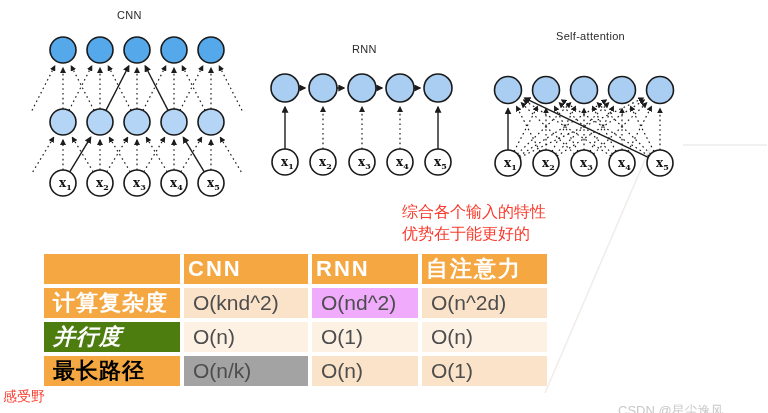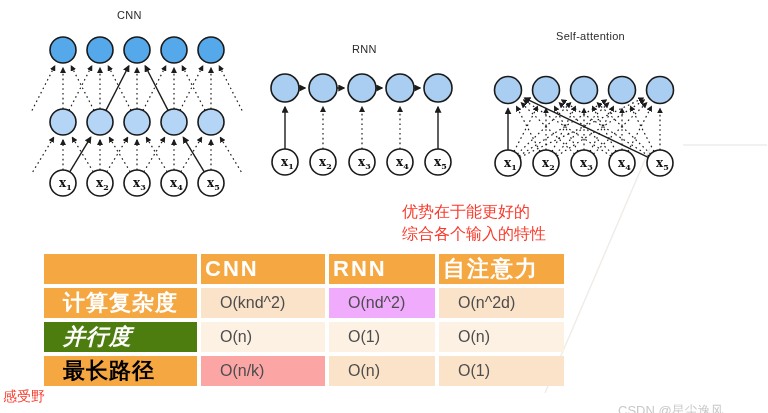--- a/index.html
+++ b/index.html
@@ -13,23 +13,23 @@
   .red-note{position:absolute;left:402px;top:201px;z-index:2;font-size:16px;line-height:22px;
             color:var(--accent-red,#fa3a2c);}
   .rf-note{position:absolute;left:3px;top:388px;z-index:2;font-size:14px;
            color:var(--accent-red,#fa3a2c);}
   .watermark{position:absolute;left:618px;top:402px;z-index:2;font-size:13px;
              color:var(--watermark-gray,#c8c8c8);}
   table.cmp{position:absolute;left:40px;top:250px;z-index:1;border-collapse:separate;
             border-spacing:4px;table-layout:fixed;}
   table.cmp th,table.cmp td{text-align:left;vertical-align:middle;overflow:hidden;white-space:nowrap;}
   table.cmp th{height:28px;font-size:22px;font-weight:bold;padding:0 4px;}
-  table.cmp td{height:30px;padding:0 19px;}
+  table.cmp td{height:30px;padding:0 9px;}
   td.lbl{font-size:22px;font-weight:bold;letter-spacing:1px;padding:0 3px;}
-  td.val,th.hdr-latin{font-size:16px;}
+  td.val,th.hdr-latin{font-size:21px;}
   th.hdr{letter-spacing:2px;}
 </style>
 </head>
 <body>
 
 <div class="stage">
   <svg id="dsvg" width="768" height="413" viewBox="0 0 768 413">
       <defs>
         <marker id="arr" viewBox="0 0 8 8" refX="6.5" refY="4" markerWidth="5" markerHeight="5" orient="auto">
           <path d="M0,0 L8,4 L0,8 z" fill="#1c1c1c"></path>
@@ -159,22 +159,22 @@
         <circle cx="660" cy="163" r="13" fill="#ffffff" stroke="#1a1a1a" stroke-width="1.6"></circle>
         <text x="656" y="167" font-family="&quot;DejaVu Serif&quot;,serif" font-size="12" font-weight="bold" fill="#111">x<tspan dy="3" font-size="8">5</tspan></text>
       </g>
     </svg>
 
   <div class="dtitle" id="t-cnn">CNN</div>
   <div class="dtitle" id="t-rnn">RNN</div>
   <div class="dtitle" id="t-sa">Self-attention</div>
 
   <div class="red-note">
+    <div>综合各个输入的特性</div>
     <div>优势在于能更好的</div>
-    <div>综合各个输入的特性</div>
   </div>
 
   <table class="cmp">
     <thead>
         <tr>
           <th class="hdr hdr-latin" style="width: 128px; background: rgb(245, 167, 66); color: rgb(255, 255, 255);"></th>
           <th class="hdr hdr-latin" style="width: 116px; background: rgb(245, 167, 66); color: rgb(255, 255, 255);">CNN</th>
           <th class="hdr hdr-latin" style="width: 98px; background: rgb(245, 167, 66); color: rgb(255, 255, 255);">RNN</th>
           <th class="hdr" style="width: 117px; background: rgb(245, 167, 66); color: rgb(255, 255, 255);">自注意力</th>
         </tr>
@@ -187,21 +187,21 @@
           <td class="val" style="background: rgb(251, 227, 202); color: rgb(77, 77, 77);">O(n^2d)</td>
         </tr>
         <tr>
           <td class="lbl" style="background: #4d7c0f; color: rgb(255, 255, 255); font-style: italic;">并行度</td>
           <td class="val" style="background: rgb(253, 241, 227); color: rgb(77, 77, 77);">O(n)</td>
           <td class="val" style="background: rgb(253, 241, 227); color: rgb(77, 77, 77);">O(1)</td>
           <td class="val" style="background: rgb(253, 241, 227); color: rgb(77, 77, 77);">O(n)</td>
         </tr>
         <tr>
           <td class="lbl" style="background: rgb(245, 167, 66); color: #000000;">最长路径</td>
-          <td class="val" style="background: #fca5a5; color: rgb(77, 77, 77);">O(n/k)</td>
+          <td class="val" style="background: #a3a3a3; color: rgb(77, 77, 77);">O(n/k)</td>
           <td class="val" style="background: rgb(251, 227, 202); color: rgb(77, 77, 77);">O(n)</td>
           <td class="val" style="background: rgb(251, 227, 202); color: rgb(77, 77, 77);">O(1)</td>
         </tr>
       </tbody>
   </table>
 
   <div class="rf-note">感受野</div>
   <div class="watermark">CSDN @星尘逸风</div>
 </div>
 

